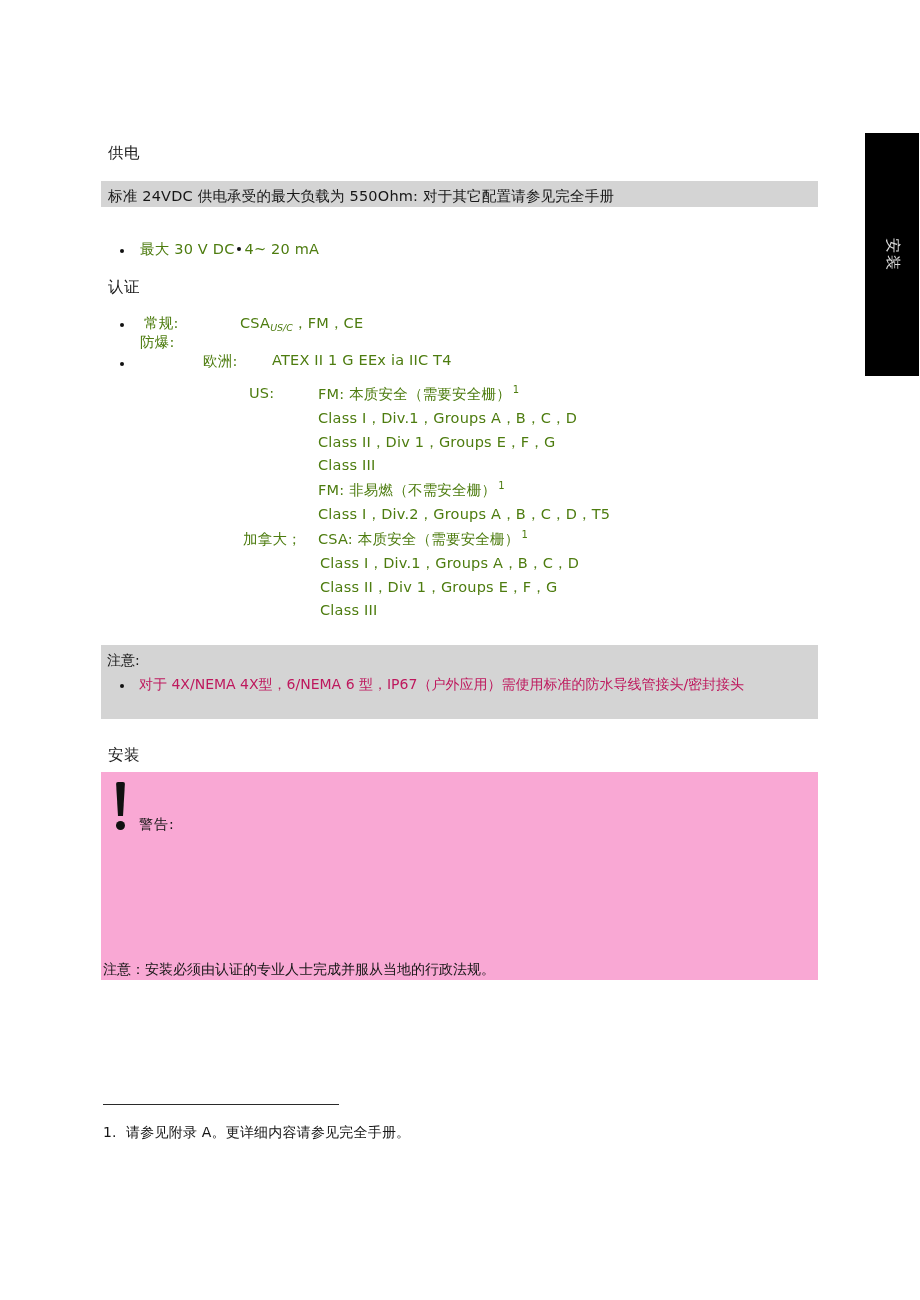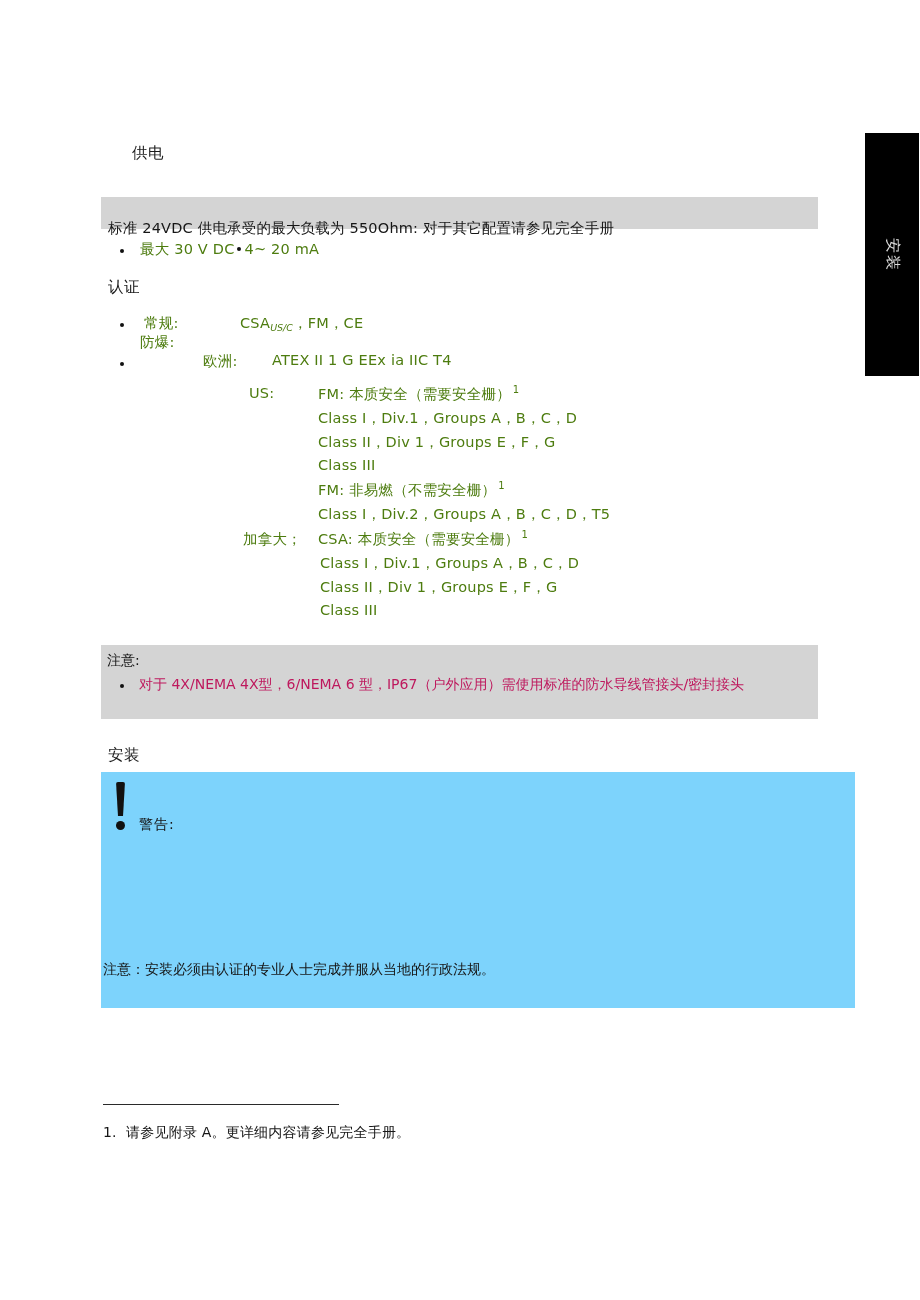--- a/index.html
+++ b/index.html
@@ -146,23 +146,22 @@
     line-height: 1.62;
     color: #be185d;
   }
 
   
   .warn-box {
     position: absolute;
     left: 101px;
     top: 772px;
     width: 717px;
-    height: 236px;
-    background: #7dd3fc;
-    padding-left: 37px;
+    height: 208px;
+    background: #f9a8d4;
   }
   .warn-icon {
     position: absolute;
     left: 10px;
     top: 10px;
     width: 20px;
     height: 52px;
   }
   .warn-icon .bar {
     position: absolute;
@@ -245,23 +244,23 @@
 </style>
 </head>
 <body>
 
 <div class="page">
 
   <div class="side-tab">
     <div class="side-tab-label">安装</div>
   </div>
 
-  <div class="heading" style="top:143px;margin-left:24px;">供电</div>
-
-  <div class="gray-band" style="top:197px; height:32px; padding:20px 0 0 7px;">
+  <div class="heading" style="top:143px;">供电</div>
+
+  <div class="gray-band" style="top:181px; height:26px; padding:4px 0 0 7px;">
     <span class="band-text">标准 24VDC 供电承受的最大负载为 550Ohm: 对于其它配置请参见完全手册</span>
   </div>
 
   <div class="bullet" style="left:120px; top:249px;"></div>
   <div class="row" style="left:140px; top:240px;">
     <span>最大 30 V DC</span><span class="inline-bullet"></span><span>4~ 20 mA</span>
   </div>
 
   <div class="heading" style="top:277px;">认证</div>
 

